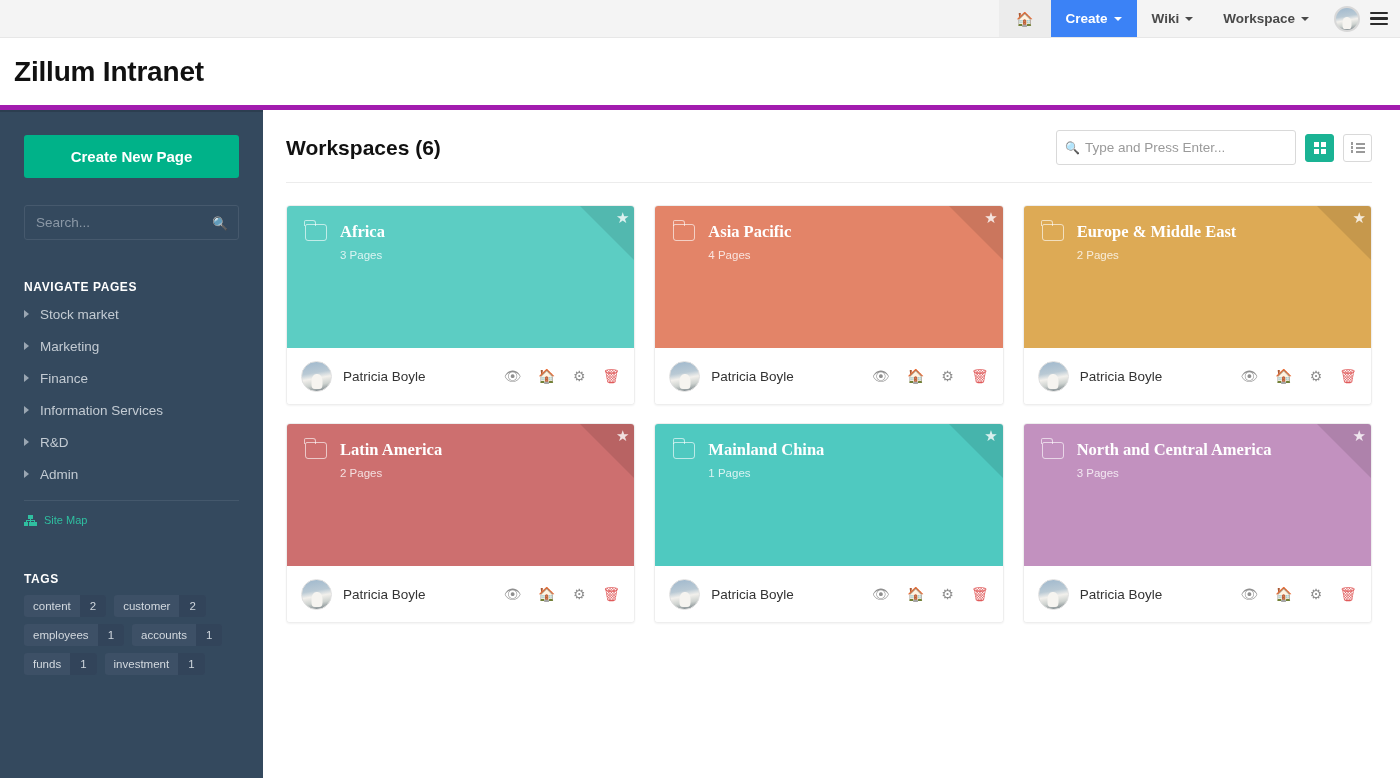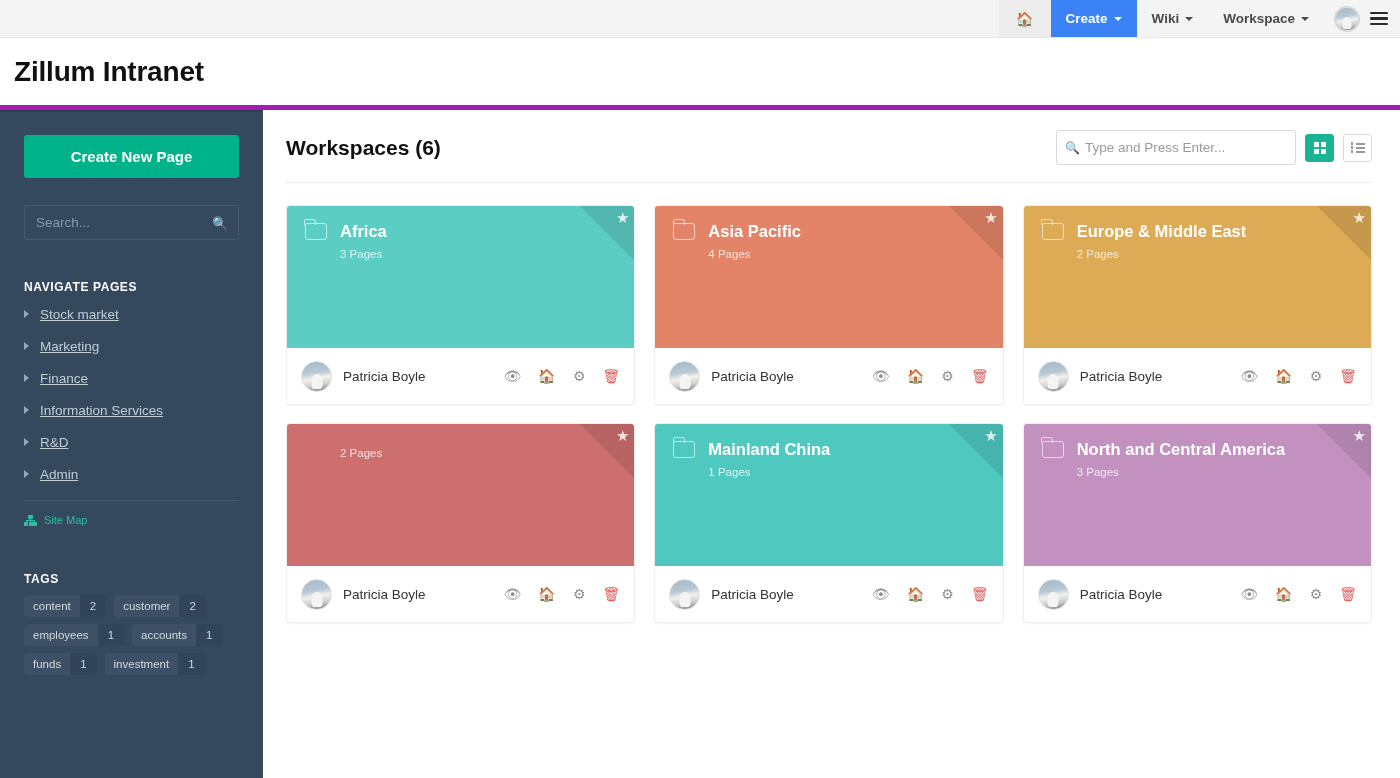--- a/index.html
+++ b/index.html
@@ -123,21 +123,20 @@
     color: #fff; font-size: 12px; font-weight: bold;
     letter-spacing: 0.6px;
     margin-top: 40px; margin-bottom: 4px;
   }
   .nav-list { list-style: none; }
   .nav-list li {
     display: flex; align-items: center;
     color: #c3cbd3; font-size: 13.5px;
     padding: 8.5px 0;
     cursor: pointer;
-    text-decoration: underline;
   }
   .tri {
     width: 0; height: 0;
     border-top: 4px solid transparent;
     border-bottom: 4px solid transparent;
     border-left: 5px solid #9aa6b2;
     margin-right: 11px;
   }
   .side-divider {
     border-top: 1px solid #44586c;
@@ -214,21 +213,21 @@
   .card {
     background: #fff;
     border: 1px solid #eeeeee;
     border-radius: 4px;
     box-shadow: 0 1px 2px rgba(0,0,0,0.05);
     overflow: hidden;
   }
   .card-top {
     height: 142px; position: relative; padding: 16px 18px;
   }
-  .card-row { display: flex; align-items: center; gap: 13px; }
+  .card-row { display: flex; align-items: center; gap: 13px; font-family: Liberation Serif, serif; }
   .folder-ico { width: 22px; height: 17px; position: relative; flex: 0 0 22px; }
   .folder-ico i {
     position: absolute; inset: 0;
     border: 1.8px solid rgba(255,255,255,0.62);
     border-radius: 2px 3px 3px 3px;
   }
   .folder-ico i::before {
     content: ""; position: absolute; left: -1.8px; top: -5px;
     width: 10px; height: 5px;
     border: 1.8px solid rgba(255,255,255,0.62);
@@ -503,20 +502,26 @@
             <span class="danger">🗑</span>
           </div>
         </div>
       </div>
 
       <div class="card">
         <div class="card-top" style="background:#cd6f6f">
           <div class="ribbon">
             <span class="star">★</span>
           </div>
+          <div class="card-row">
+            <span class="folder-ico">
+                <i></i>
+              </span>
+            <span class="card-name">Latin America</span>
+          </div>
           <div class="card-pages">2 Pages</div>
         </div>
         <div class="card-foot">
           <div class="avatar-card"></div>
           <div class="owner">Patricia Boyle</div>
           <div class="acts">
             <span>👁</span>
             <span>🏠</span>
             <span>⚙</span>
             <span class="danger">🗑</span>

